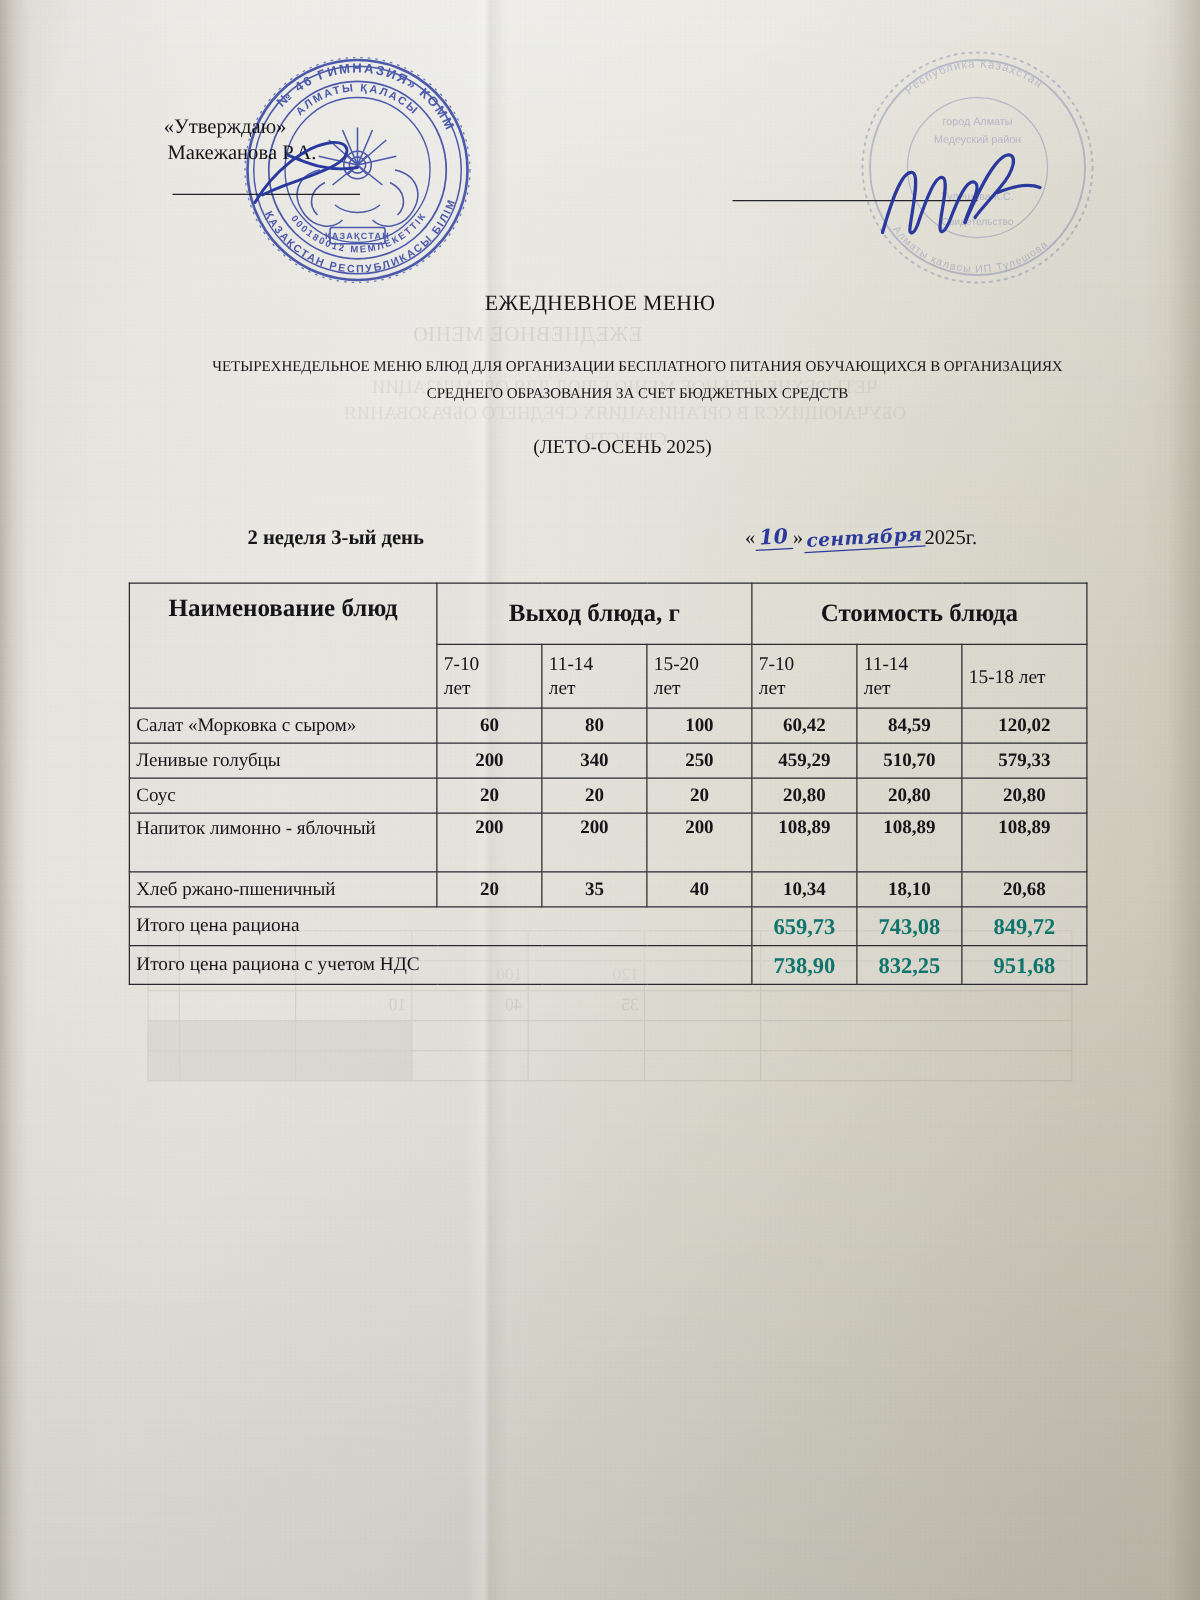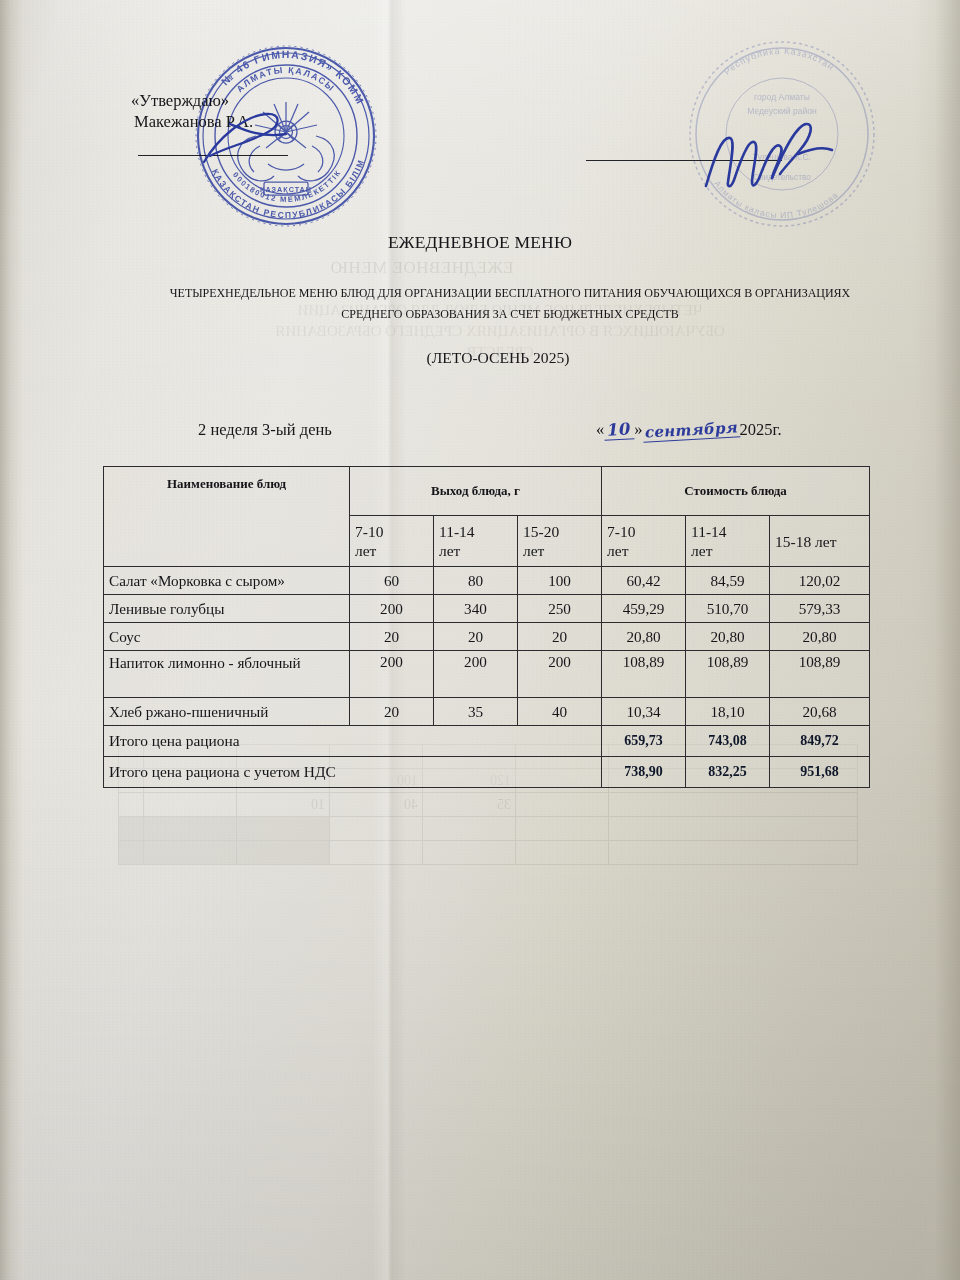--- a/index.html
+++ b/index.html
@@ -134,20 +134,21 @@
     width: 740px;
     text-align: center;
     font-size: 15.6px;
   }
 
   
   .week-day {
     position: absolute;
     left: 198px; top: 420px;
     font-size: 16.5px;
+    font-weight: bold;
   }
   .date-line {
     position: absolute;
     left: 596px; top: 420px;
     font-size: 16.5px;
     white-space: nowrap;
   }
   .date-line .hand {
     font-family: "DejaVu Serif", serif;
     font-style: italic;
@@ -182,21 +183,21 @@
     vertical-align: middle;
     background: transparent;
   }
   .col-name  { width: 246px; }
   .col-num   { width: 84px;  }
   .col-num3  { width: 100px; }
 
   th.grp {
     text-align: center;
     font-weight: 700;
-    font-size: 13px;
+    font-size: 20px;
     height: 44px;
     padding-bottom: 16px;
   }
   th.grp.name { vertical-align: top; padding-top: 9px; }
   th.age {
     font-weight: 400;
     font-size: 15.5px;
     text-align: left;
     line-height: 19px;
     height: 46px;
@@ -210,36 +211,37 @@
   td.dish {
     text-align: left;
     font-size: 15.2px;
     line-height: 19px;
     padding-left: 7px;
     height: 23px;
   }
   td.val {
     text-align: center;
     font-size: 15.2px;
+    font-weight: bold;
   }
   tr.tall td { height: 42px; vertical-align: top; padding-top: 2px; }
   tr.tall td.val { vertical-align: top; }
 
   td.total-label {
     text-align: left;
     font-size: 15.4px;
     padding-left: 7px;
     height: 26px;
   }
   td.total-val {
     text-align: center;
     font-weight: 700;
-    font-size: 14px;
+    font-size: 18px;
     background: #8e8c82;
-    color: #0f172a;
+    color: #0f766e;
   }
 
   
   .seal-main {
     position: absolute;
     left: 186px; top: 36px;
     width: 200px; height: 200px;
     opacity: .88;
     pointer-events: none;
     mix-blend-mode: multiply;

